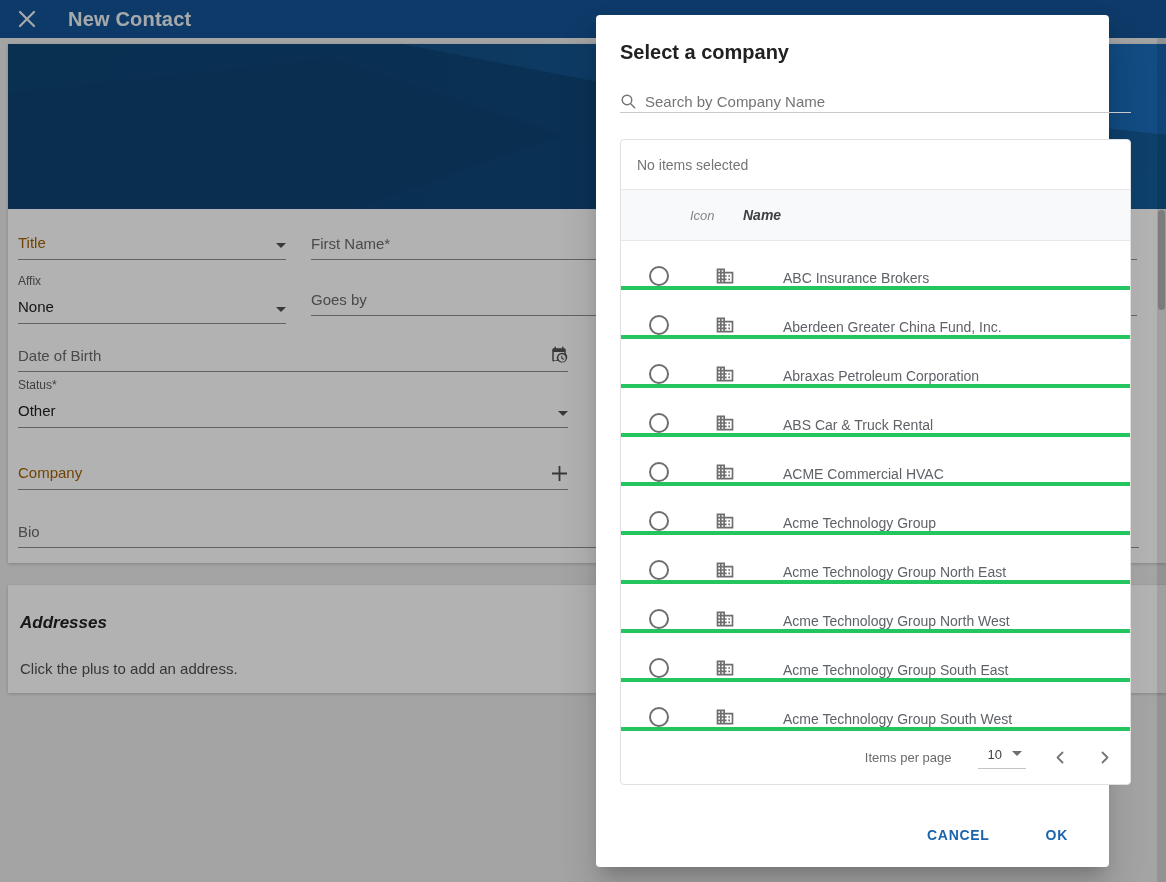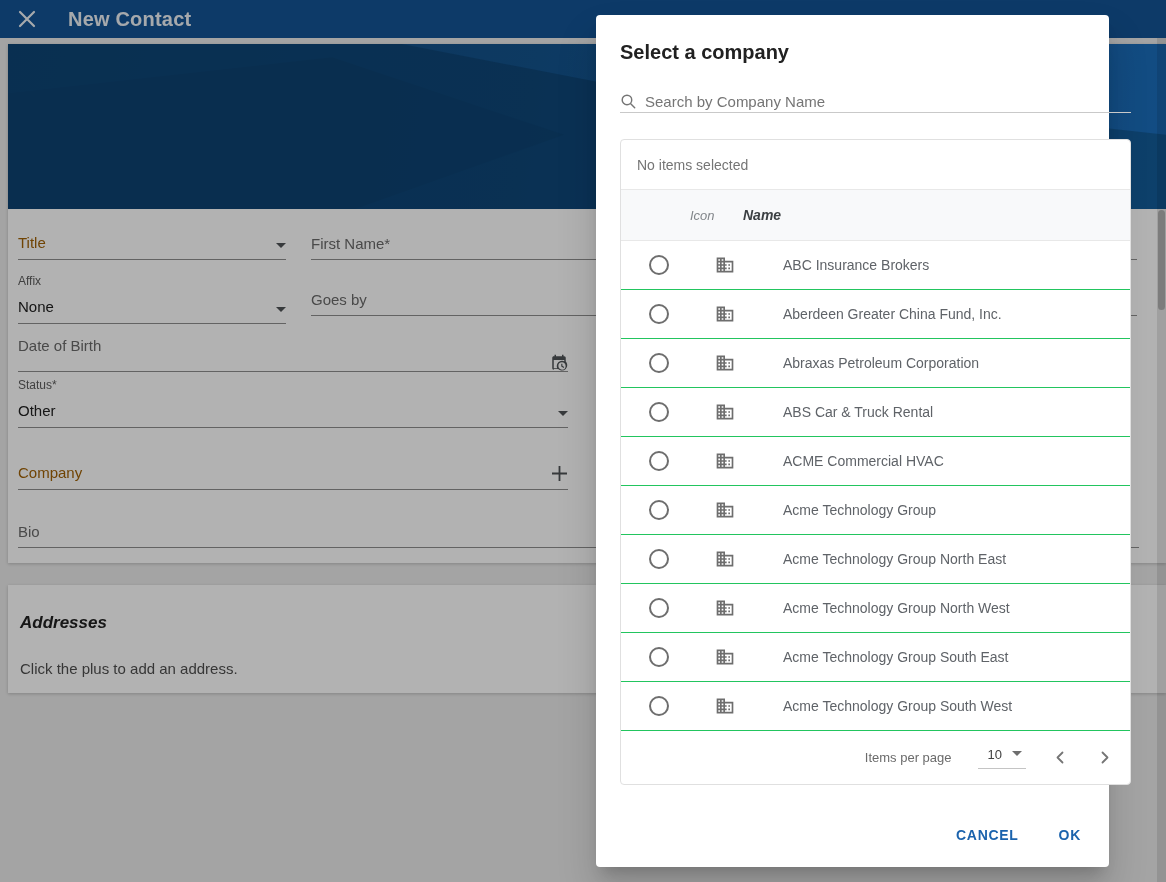--- a/index.html
+++ b/index.html
@@ -114,22 +114,22 @@
   .thead {
     height:51px; background:#f8f9fa; border-bottom:1px solid #e8e8e8;
     position:relative;
     font-style:italic;
   }
   .th { position:absolute; top:0; height:100%; display:flex; align-items:center; }
   .th-icon { left:69px; font-size:13px; color:#82868a; }
   .th-name { left:122px; font-size:14px; font-weight:bold; color:#3c4043; }
 
   .trow {
-    height:49px; display:flex; align-items:center;
-    border-bottom:1px solid #22c55e; cursor:pointer;gap:20px;
+    height:49px; display:flex; align-items:flex-end;
+    border-bottom:4px solid #22c55e; cursor:pointer;gap:20px;
   }
   .radio {
     width:20px; height:20px; border:2px solid #6e6e6e; border-radius:50%;
     margin-left:28px; flex:0 0 auto; background:#fff;
   }
   .c-icon { margin-left:26px; flex:0 0 auto; display:flex; }
   .c-name { margin-left:28px; font-size:14px; color:#5f6368; }
 
   .paginator {
     height:53px; display:flex; align-items:center; justify-content:flex-end;
@@ -141,21 +141,21 @@
   }
   .pg-select .pg-val { font-size:13px; color:#424242; margin-right:10px; }
   .pg-select .caret { margin:0 0 1px 0; border-top-color:#6e6e6e; }
   .pg-nav {
     width:24px; height:24px; border:none; background:transparent; cursor:pointer;
     display:flex; align-items:center; justify-content:center;
   }
   .pg-nav + .pg-nav { margin-left:20px; }
 
   .dlg-actions {
-    position:absolute; right:12px; bottom:14px; display:flex; gap:8px;align-items:flex-end;
+    position:absolute; right:25px; bottom:14px; display:flex; gap:24px;align-items:flex-end;
   }
   .dlg-actions button {
     border:none; background:transparent; cursor:pointer;
     font-family:inherit; font-size:14px; font-weight:bold; letter-spacing:.7px;
     color:#1b63ad; padding:10px 16px; border-radius:4px;
   }
 </style>
 </head>
 <body>
 
@@ -187,21 +187,21 @@
   <div class="field" style="left:10px; top:230px; width:268px; height:50px;">
     <span class="mini-label">Affix</span>
     <span class="val">None</span>
     <span class="caret"></span>
   </div>
 
   <div class="field" style="left:303px; top:236px; width:826px; height:36px;">
     <input placeholder="Goes by" style="">
   </div>
 
-  <div class="field" style="left:10px; top:293px; width:550px; height:35px;flex-direction:column;">
+  <div class="field" style="left:10px; top:293px; width:550px; height:35px;">
     <input placeholder="Date of Birth" style="">
     <span class="trail-icon">
       <svg width="18" height="18" viewBox="0 0 24 24" fill="#4f5357">
           <path d="M15,13H16.5V15.82L18.94,17.23L18.19,18.53L15,16.69V13M19,8H5V19H9.67C9.24,18.09 9,17.07 9,16A7,7 0 0,1 16,9C17.07,9 18.09,9.24 19,9.67V8M5,21C3.89,21 3,20.1 3,19V5C3,3.89 3.89,3 5,3H6V1H8V3H16V1H18V3H19A2,2 0 0,1 21,5V10.1C22.24,11.36 23,13.09 23,15A7,7 0 0,1 16,22C14.09,22 12.36,21.24 11.1,20H5M16,11.15A4.85,4.85 0 0,0 11.15,16C11.15,18.68 13.32,20.85 16,20.85A4.85,4.85 0 0,0 20.85,16C20.85,13.32 18.68,11.15 16,11.15Z"></path>
         </svg>
     </span>
   </div>
 
   <div class="field" style="left:10px; top:334px; width:550px; height:50px;">
     <span class="mini-label">Status*</span>

